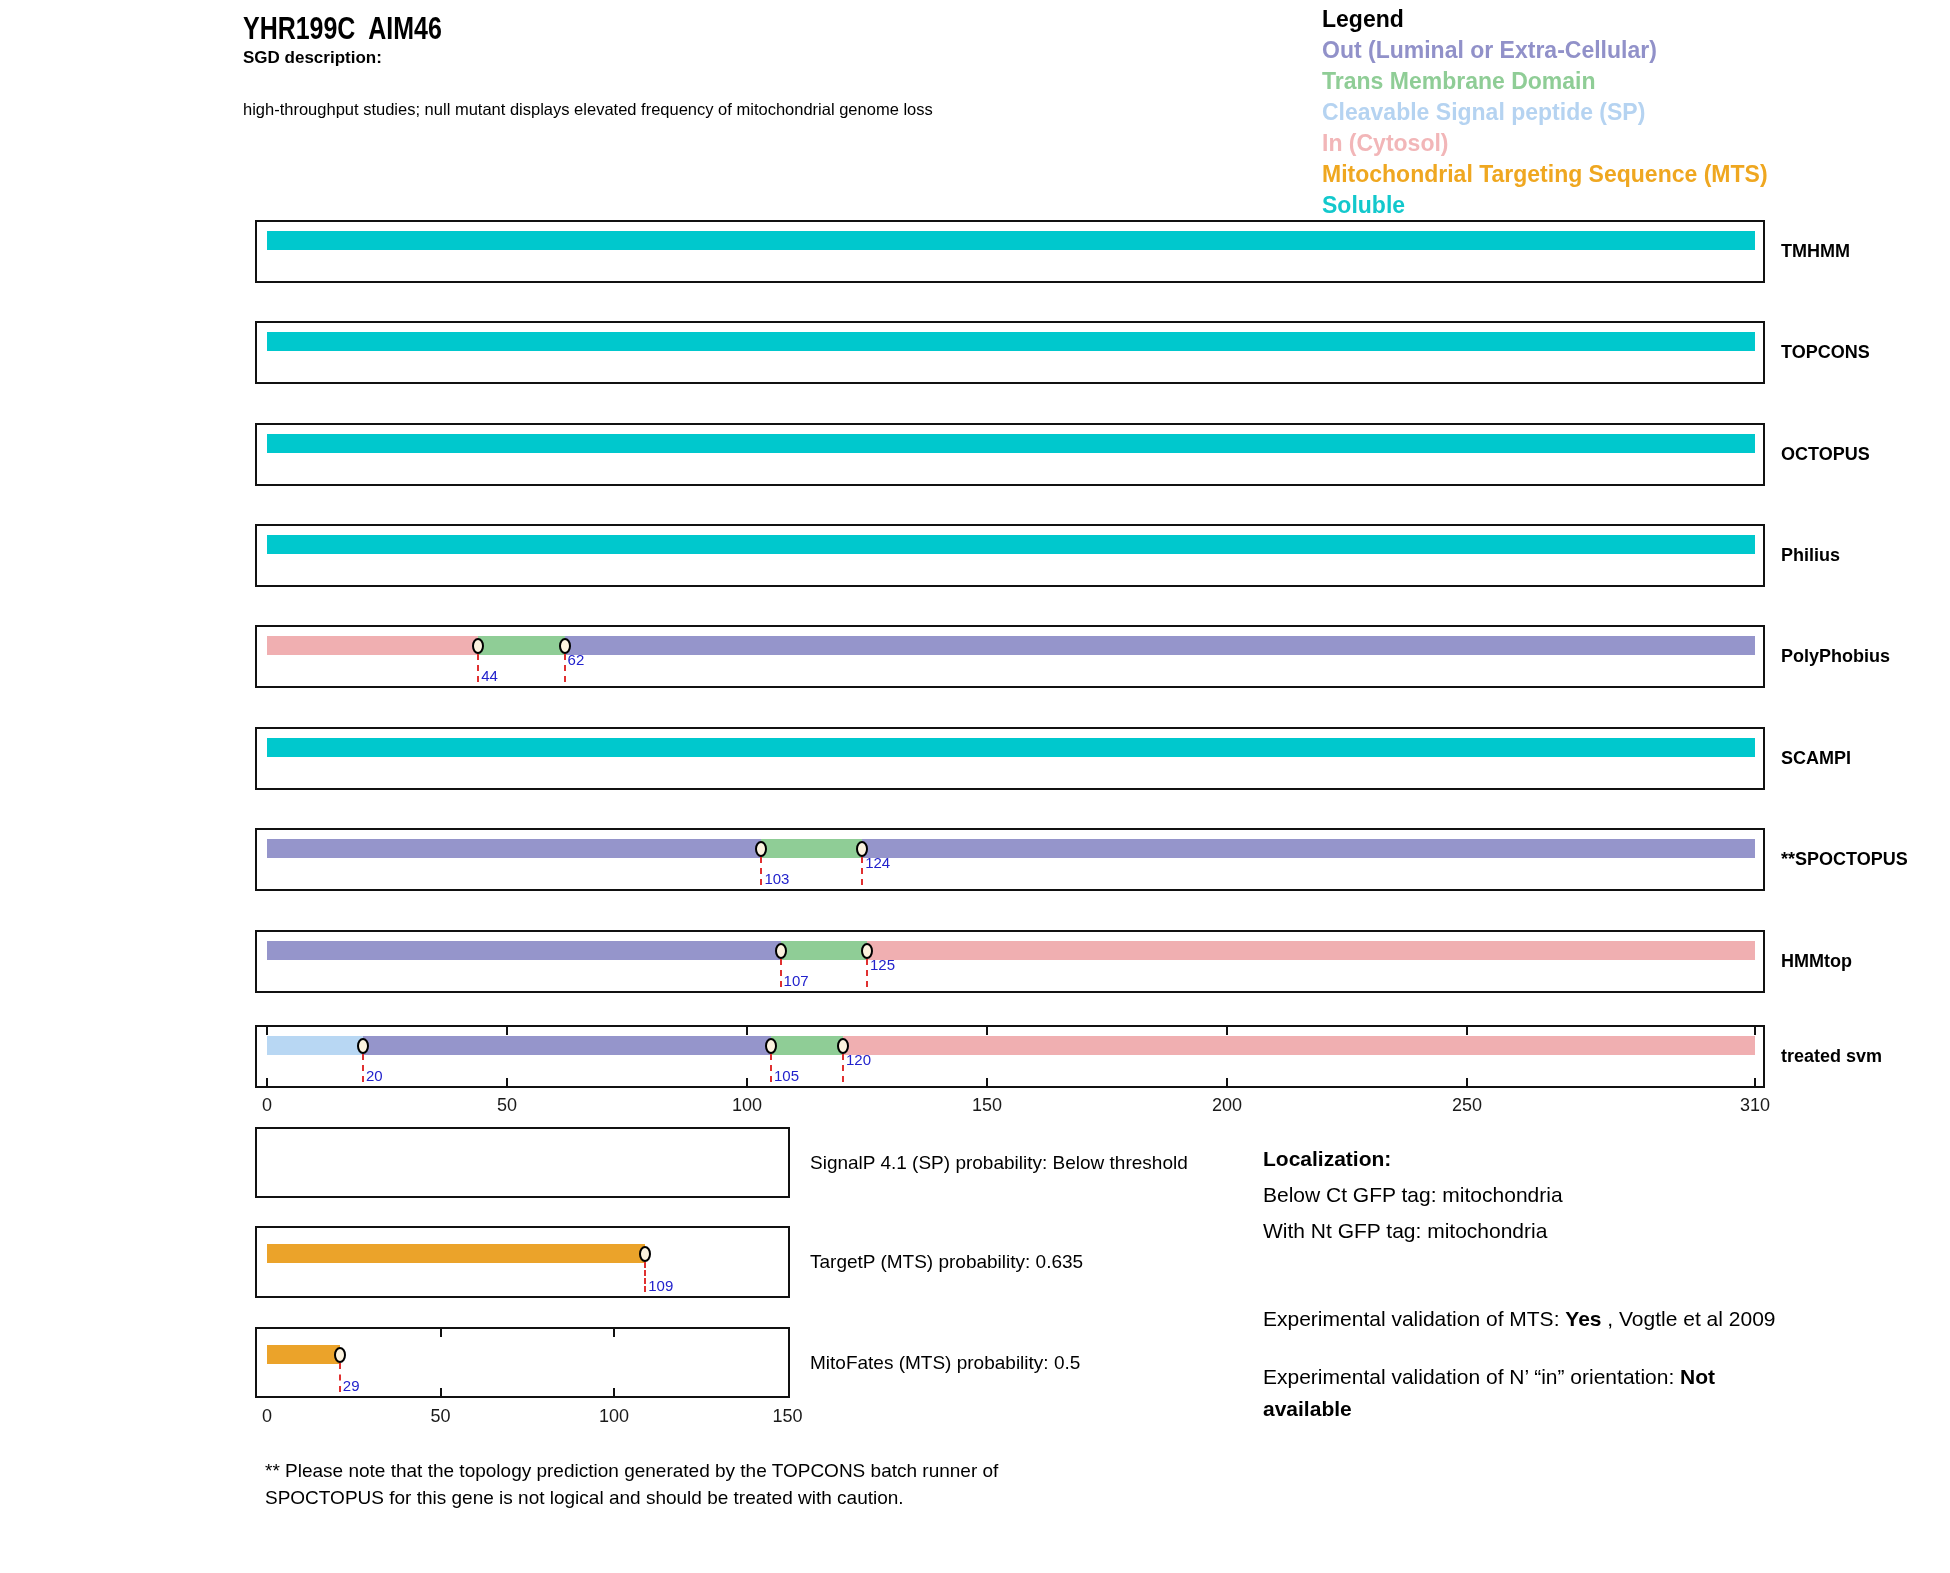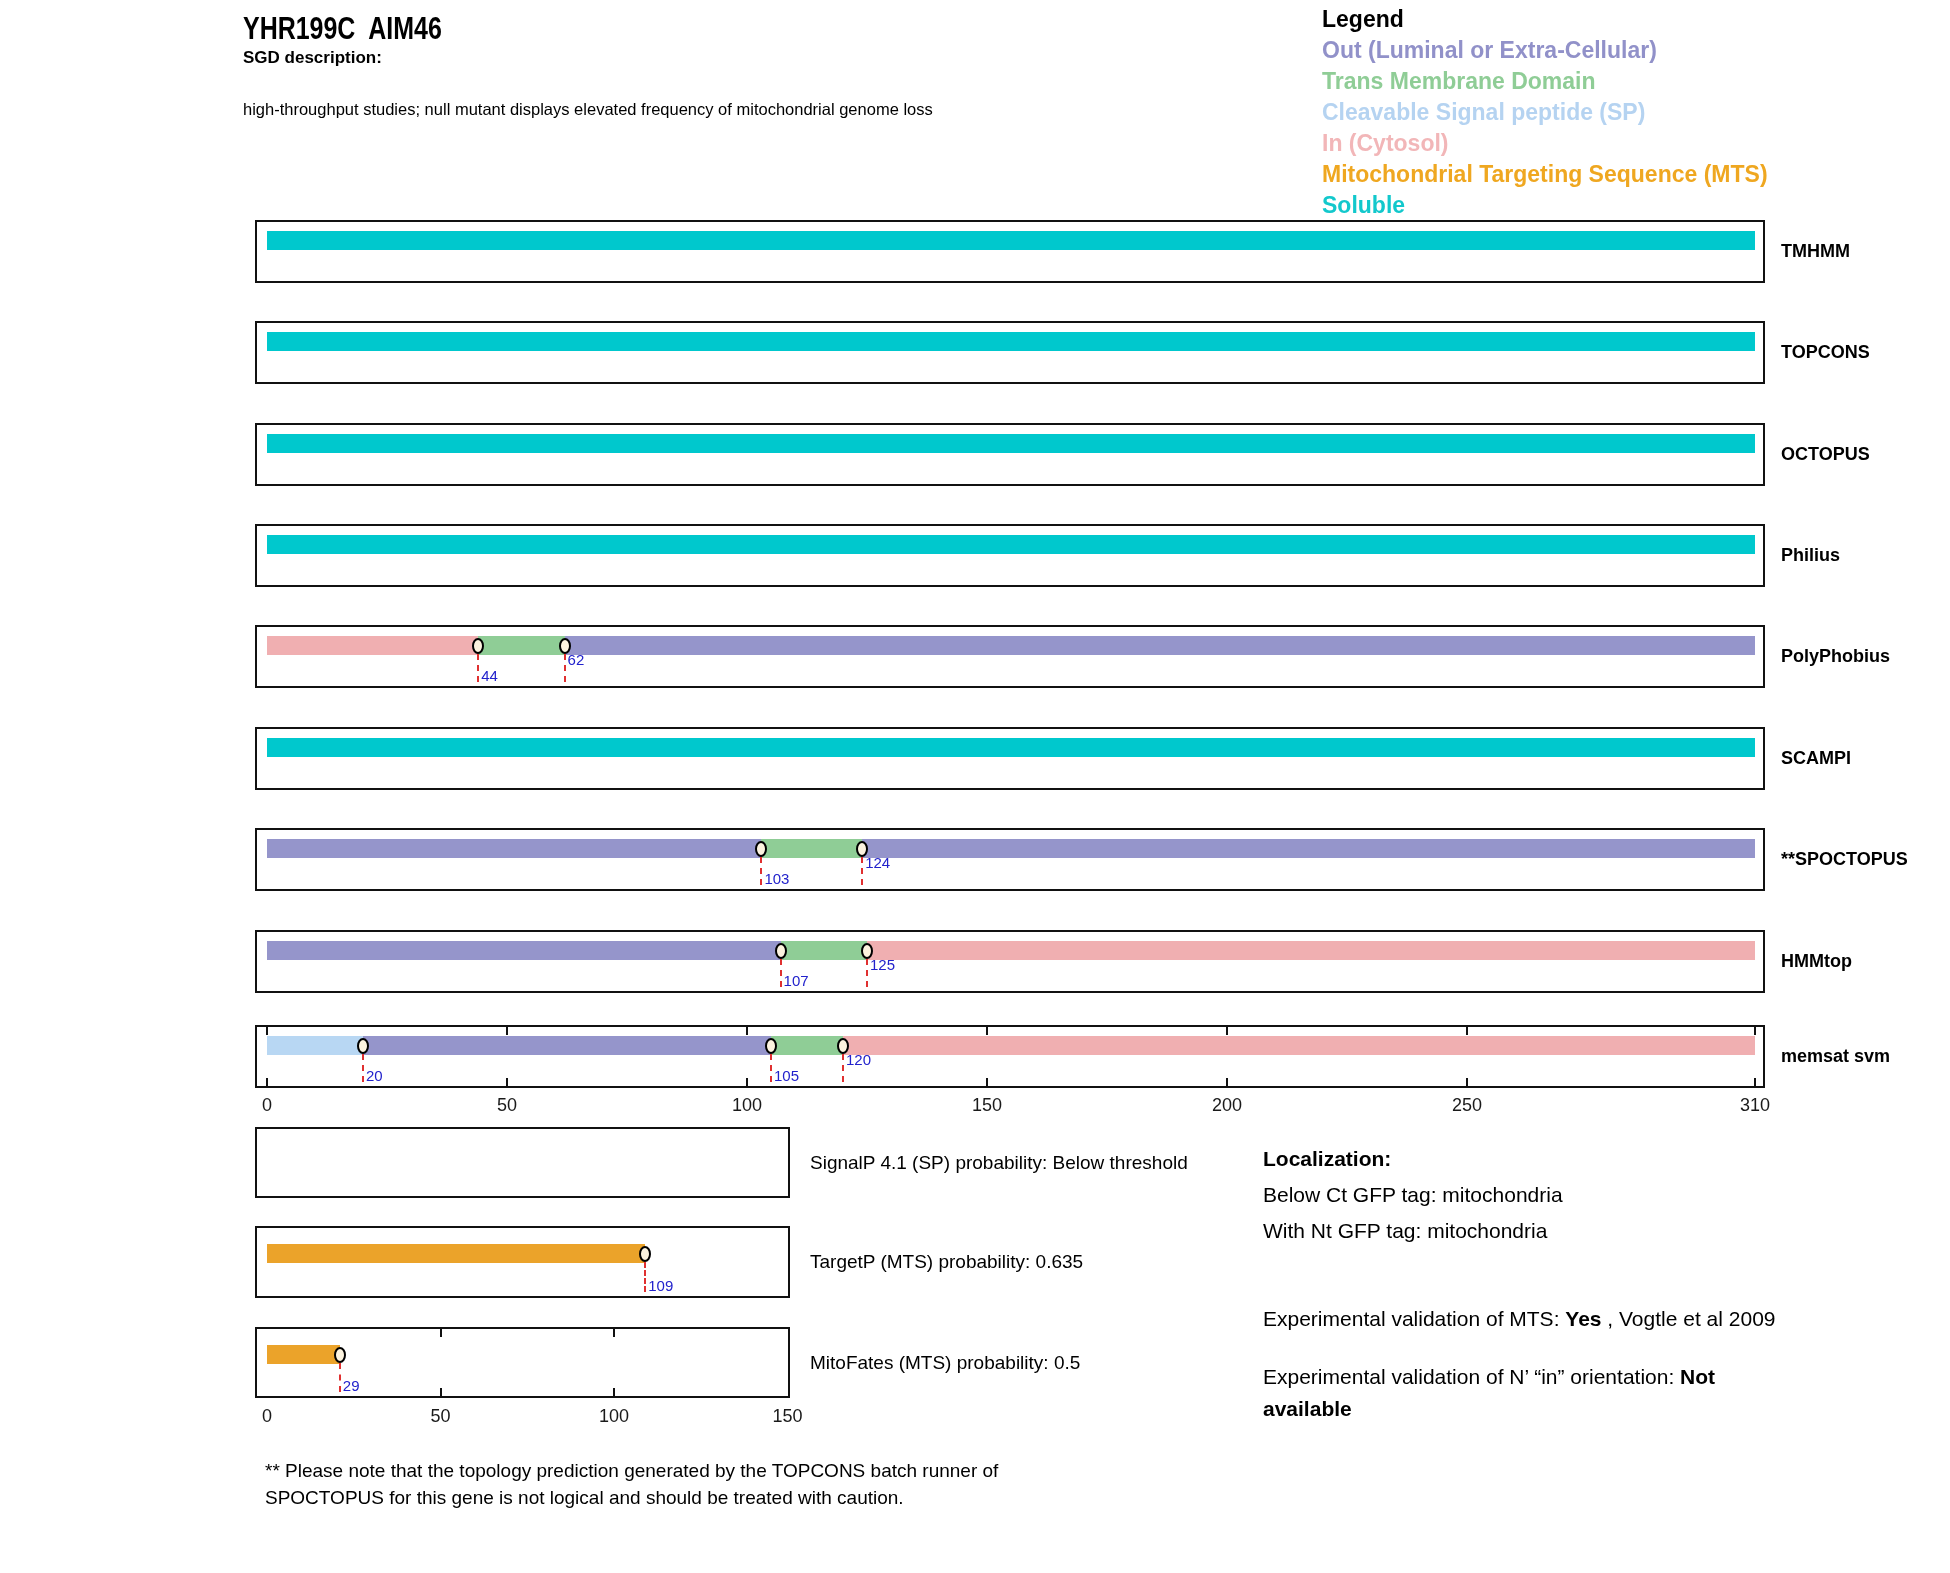--- a/index.html
+++ b/index.html
@@ -128,21 +128,21 @@
         <div class="mline" style="left: 105px; top: 26.5px; height: 28.5px;"></div>
         <div class="mcircle" style="left: 100px; top: 10.5px;"></div>
         <div class="mlabel" style="left: 109px; top: 40px;">20</div>
         <div class="mline" style="left: 513px; top: 26.5px; height: 28.5px;"></div>
         <div class="mcircle" style="left: 508px; top: 10.5px;"></div>
         <div class="mlabel" style="left: 517px; top: 40px;">105</div>
         <div class="mline" style="left: 585px; top: 26.5px; height: 28.5px;"></div>
         <div class="mcircle" style="left: 580px; top: 10.5px;"></div>
         <div class="mlabel" style="left: 589px; top: 24px;">120</div>
       </div>
-      <div class="track-label" style="top: 1046px;">memsat svm</div>
+      <div class="track-label" style="top: 1046px;">treated svm</div>
     </div>
 
   <div id="residue-axis">
       <div class="axis-label" style="left: 237px; top: 1095px;">0</div>
       <div class="axis-label" style="left: 477px; top: 1095px;">50</div>
       <div class="axis-label" style="left: 717px; top: 1095px;">100</div>
       <div class="axis-label" style="left: 957px; top: 1095px;">150</div>
       <div class="axis-label" style="left: 1197px; top: 1095px;">200</div>
       <div class="axis-label" style="left: 1437px; top: 1095px;">250</div>
       <div class="axis-label" style="left: 1725px; top: 1095px;">310</div>

